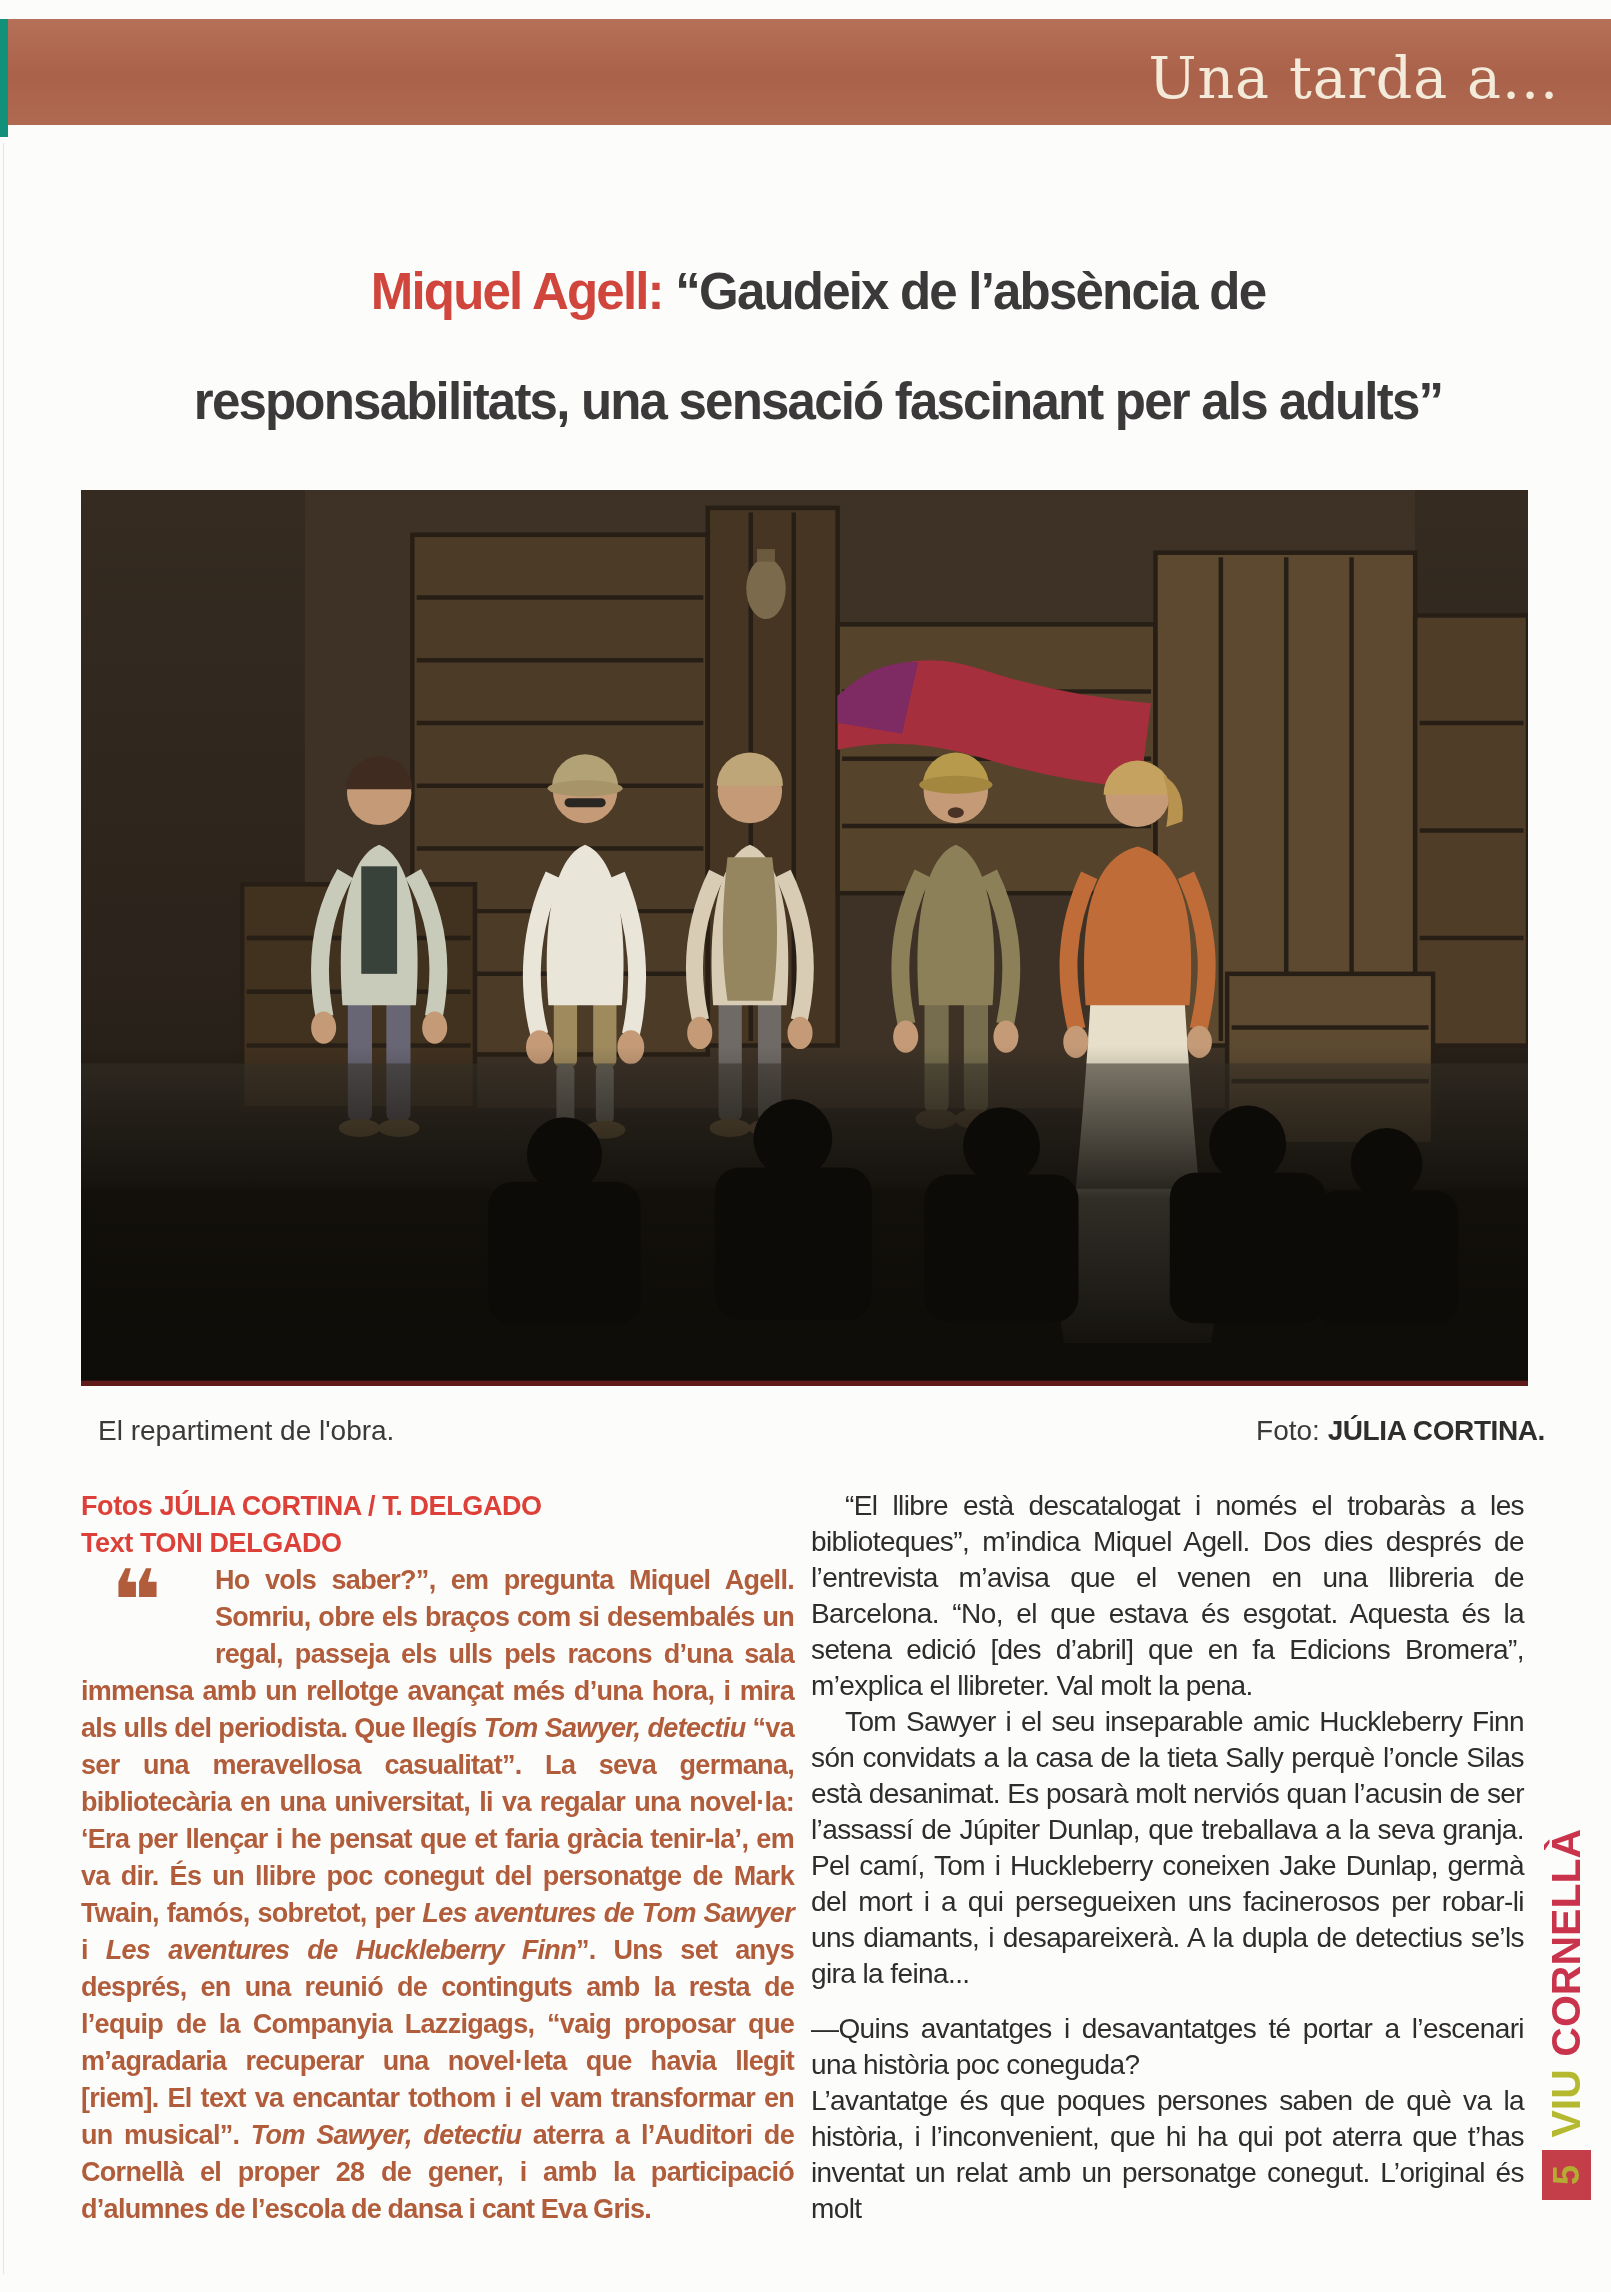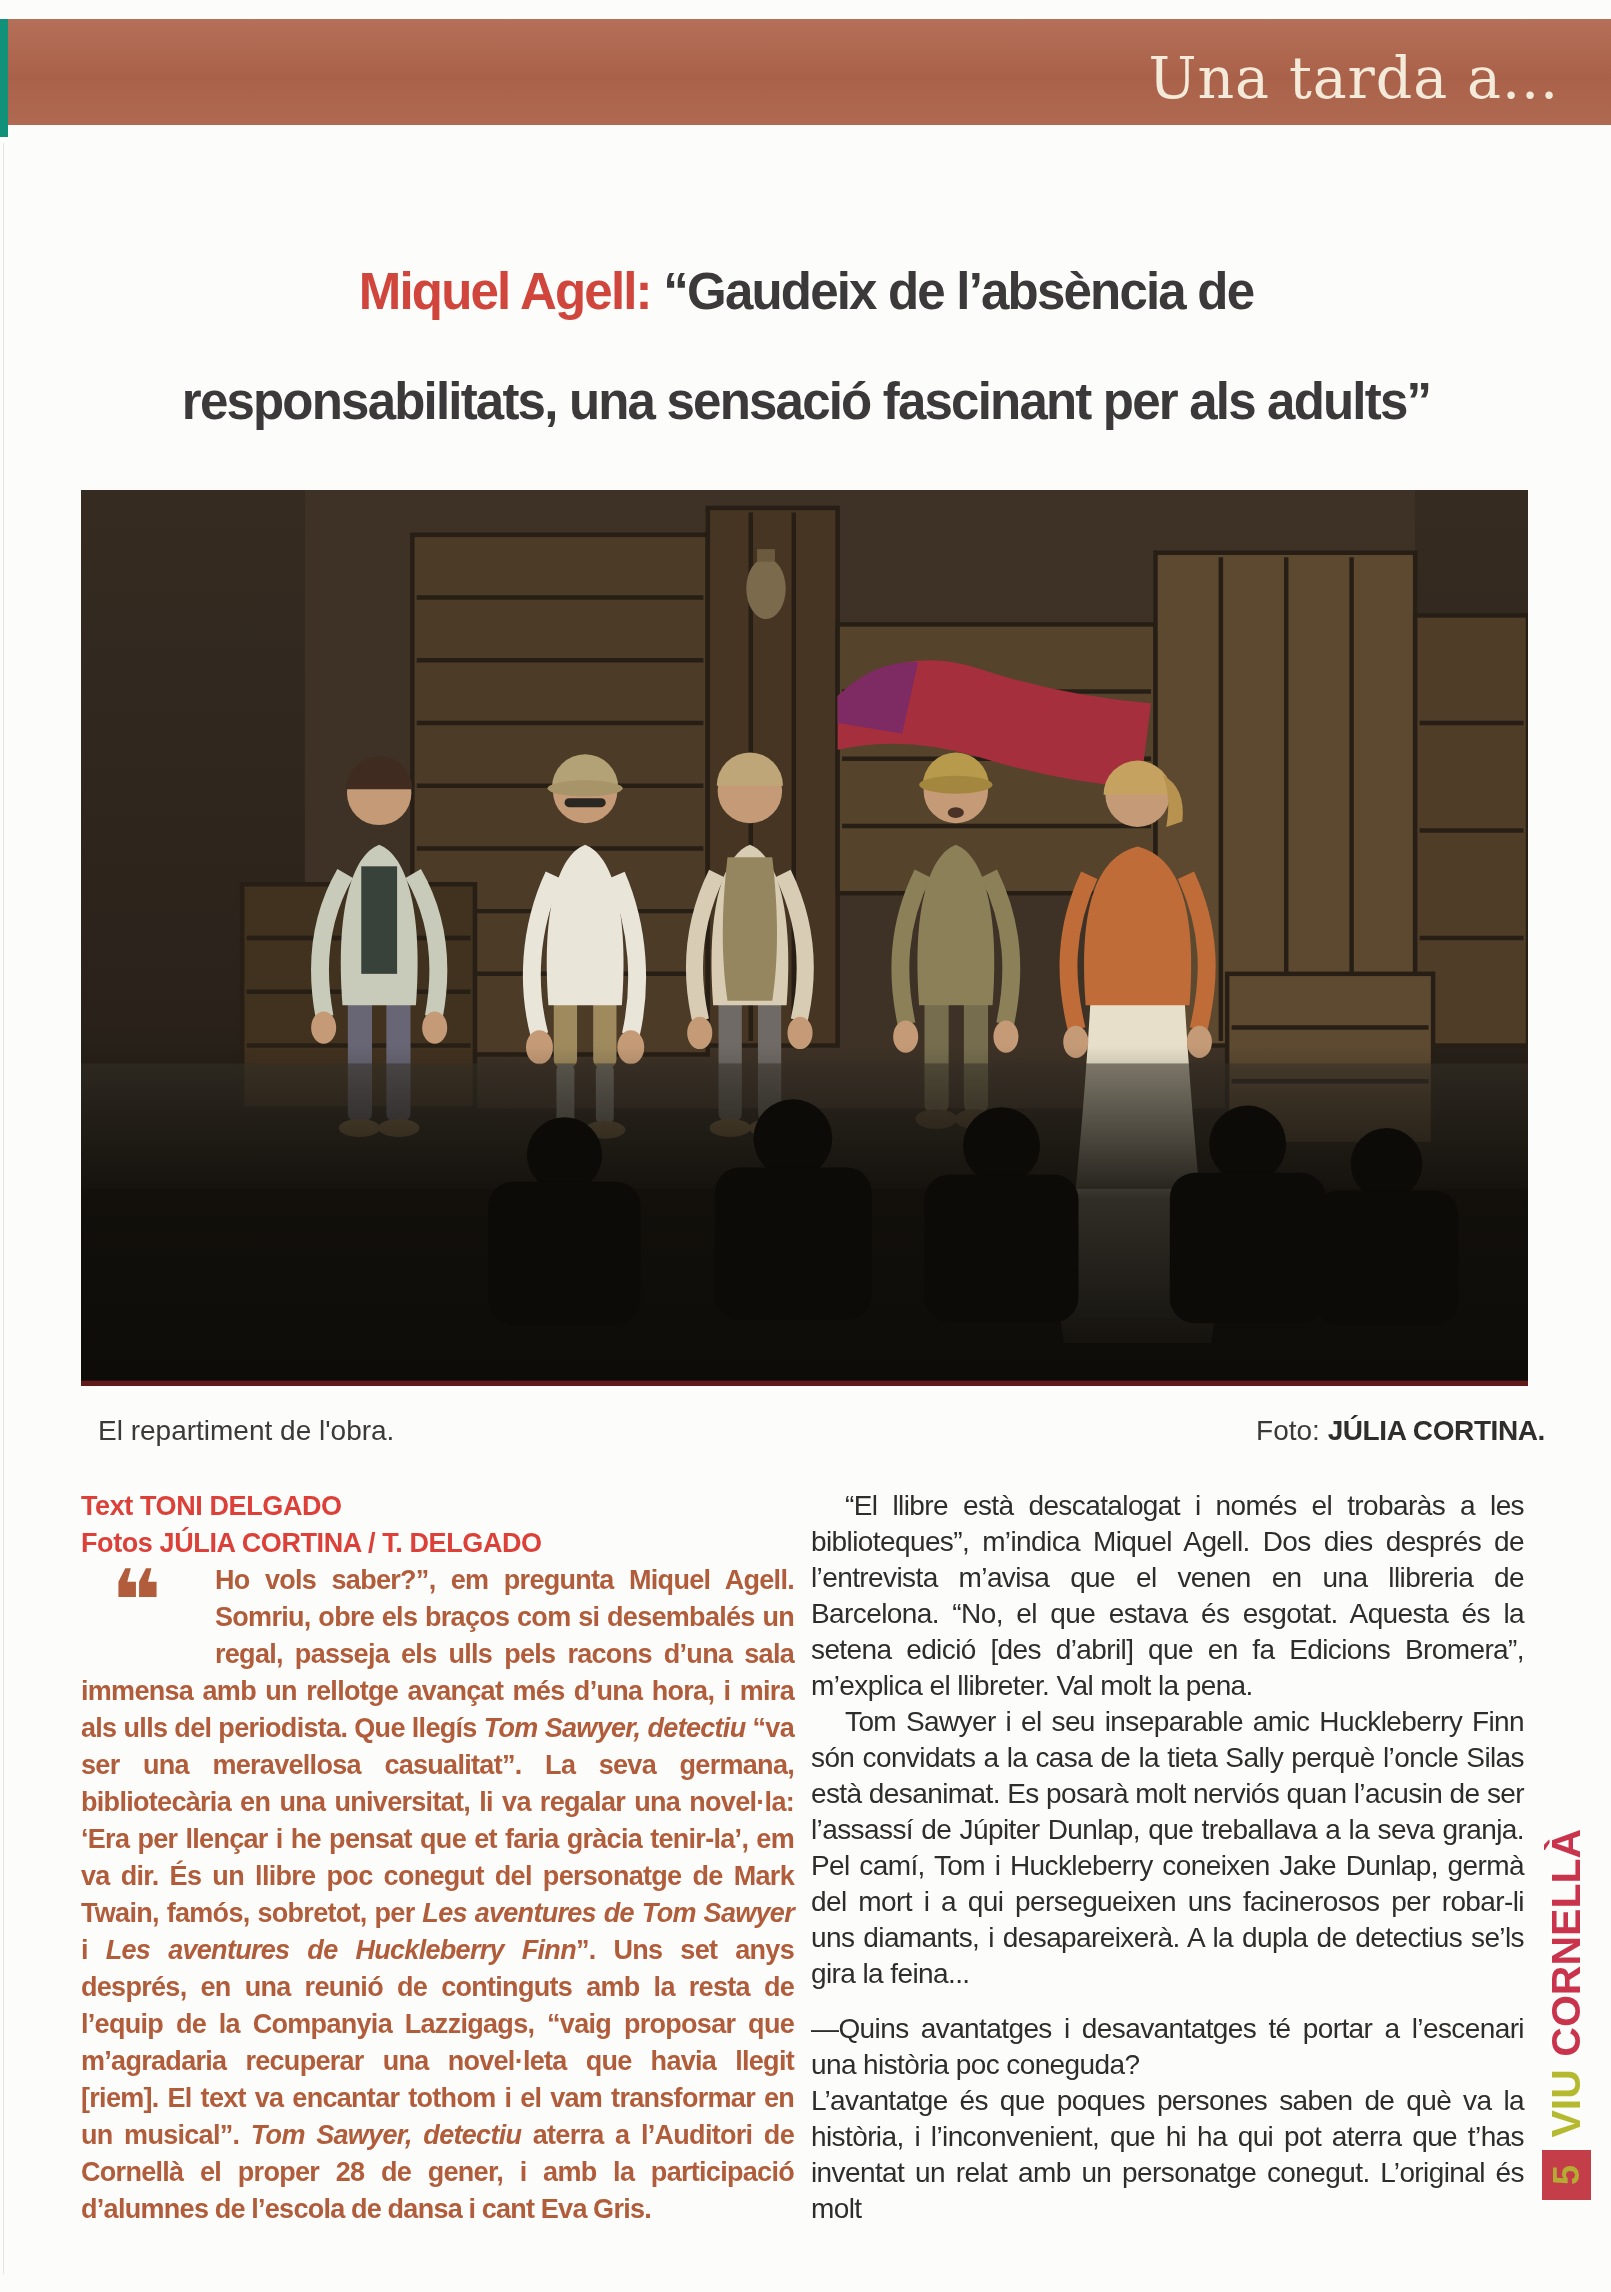--- a/index.html
+++ b/index.html
@@ -8,21 +8,21 @@
     background:#fcfcfa;font-family:"Liberation Sans",sans-serif;
   }
   
   .green-strip{position:absolute;left:0;top:19px;width:8px;height:118px;background:#12917a;}
   .edge-line{position:absolute;left:2.7px;top:143px;width:1.8px;height:2131px;background:#e4e4e2;}
   .banner{position:absolute;left:8px;top:19px;width:1603px;height:106px;
     background:linear-gradient(180deg,#b57059 0%,#aa6149 55%,#b06a52 100%);}
   .banner-text{position:absolute;right:52px;bottom:14.3px;color:#f3ead9;
     font-family:"DejaVu Serif",serif;font-size:57px;letter-spacing:0.9px;}
   
-  .headline{position:absolute;left:45px;top:265px;width:1522px;margin:0;
+  .headline{position:absolute;left:57px;top:265px;width:1522px;margin:0;
     text-align:center;font-weight:700;font-size:51px;letter-spacing:-1.8px;color:#3b393a;}
   .hl-line{display:block;line-height:54px;}
   .hl-line + .hl-line{margin-top:56px;}
   .hl-red{color:#d0453c;margin-right:12.5px;}
   
   .photo{position:absolute;left:81px;top:490px;width:1447px;height:896px;margin:0;}
   .photo svg{display:block;width:100%;height:100%;}
   
   .caption-row{position:absolute;left:98px;top:1416px;width:1447px;
     font-size:28px;color:#3b3a38;line-height:30px;}
@@ -228,22 +228,22 @@
   </svg>
 </figure>
 
 <div class="caption-row">
   <span class="cap-left">El repartiment de l'obra.</span>
   <span class="cap-right"><span>Foto:</span> <b>JÚLIA CORTINA.</b></span>
 </div>
 
 <div class="col-left">
   <p class="byline">
+    <span class="byline-line">Fotos JÚLIA CORTINA / T. DELGADO</span>
     <span class="byline-line">Text TONI DELGADO</span>
-    <span class="byline-line">Fotos JÚLIA CORTINA / T. DELGADO</span>
   </p>
   <p class="lead">
     <span class="quote-float">
         <span class="quote-glyph">❝</span>
       </span><span><span>Ho vols saber?”, em pregunta Miquel Agell. Somriu, obre els braços com si desembalés un regal, passeja els ulls pels racons d’una sala immensa amb un rellotge avançat més d’una hora, i mira als ulls del periodista. Que llegís </span><span class="i">Tom Sawyer, detectiu</span><span> “va ser una meravellosa casualitat”. La seva germana, bibliotecària en una universitat, li va regalar una novel·la: ‘Era per llençar i he pensat que et faria gràcia tenir-la’, em va dir. És un llibre poc conegut del personatge de Mark Twain, famós, sobretot, per </span><span class="i">Les aventures de Tom Sawyer</span><span> i </span><span class="i">Les aventures de Huckleberry Finn</span><span>”. Uns set anys després, en una reunió de continguts amb la resta de l’equip de la Companyia Lazzigags, “vaig proposar que m’agradaria recuperar una novel·leta que havia llegit [riem]. El text va encantar tothom i el vam transformar en un musical”. </span><span class="i">Tom Sawyer, detectiu</span><span> aterra a l’Auditori de Cornellà el proper 28 de gener, i amb la participació d’alumnes de l’escola de dansa i cant Eva Gris.</span></span>
   </p>
 </div>
 
 <div class="col-right">
   <p class="para indent"><span class="b">“El llibre està descatalogat i només el trobaràs a les biblioteques”,</span><span> m’indica Miquel Agell. Dos dies després de l’entrevista m’avisa que el venen en una llibreria de Barcelona. </span><span class="b">“No, el que estava és esgotat. Aquesta és la setena edició [des d’abril] que en fa Edicions Bromera”,</span><span> m’explica el llibreter. Val molt la pena.</span></p>

